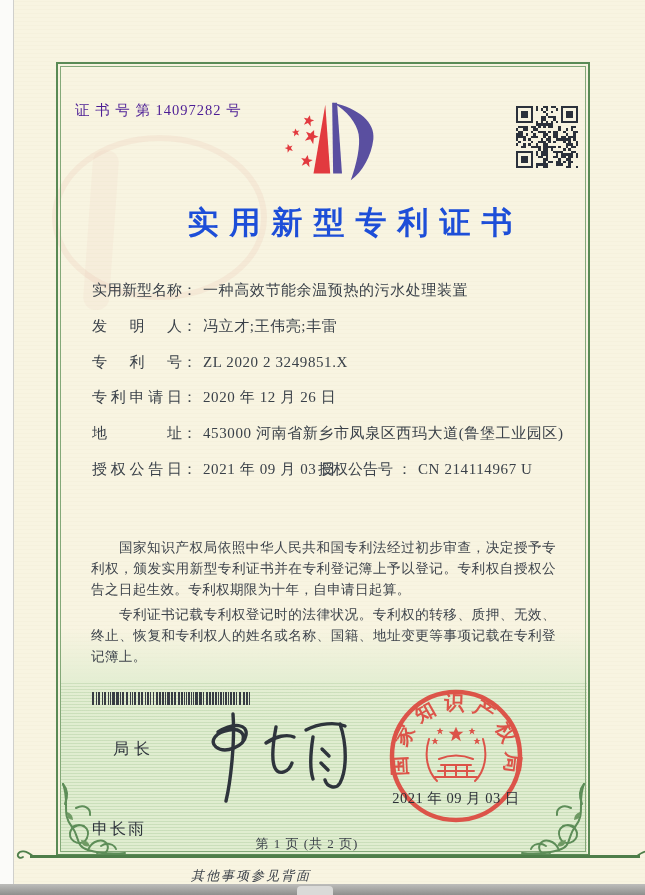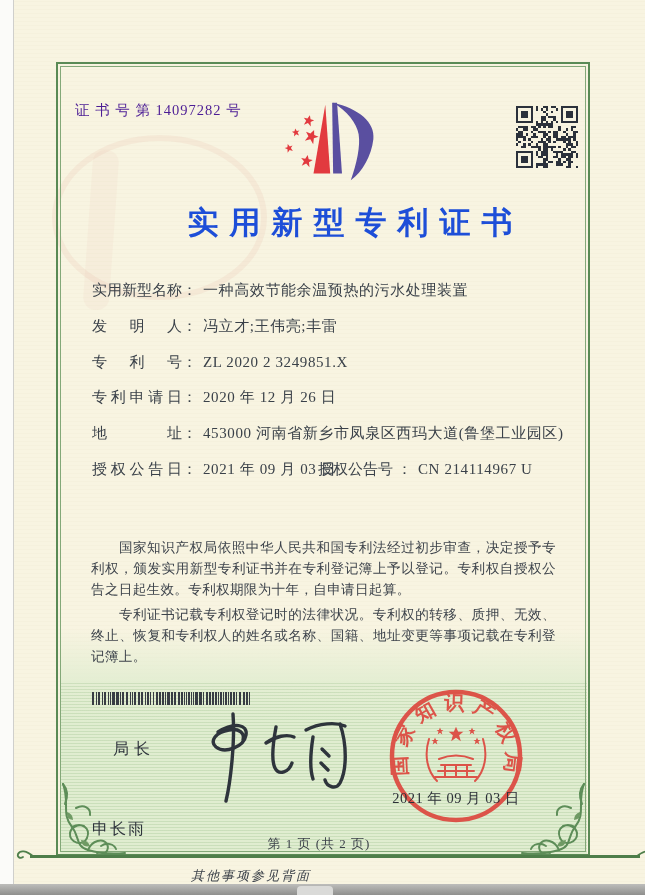--- a/index.html
+++ b/index.html
@@ -67,21 +67,21 @@
   .signer-title { position:absolute; left:92px; top:739px; font-size:16px;
     color:#2e343c; letter-spacing:5px;margin-left:21px; }
   .signer-name { position:absolute; left:92px; top:772px; font-size:16px;
     color:#2e343c; letter-spacing:2px;margin-top:47px; }
   .signature { position:absolute; left:188px; top:708px; width:170px; height:98px; }
 
   .seal { position:absolute; left:387px; top:687px; width:138px; height:138px; }
   .seal-date { position:absolute; left:387px; top:789px; width:138px; text-align:center;
     font-size:14.5px; color:#2c3138; letter-spacing:0.5px; }
 
-  .page-footer { position:absolute; left:69px; top:835px; width:500px; text-align:center;
+  .page-footer { position:absolute; left:57px; top:835px; width:500px; text-align:center;
     font-size:13px; color:#3c424a; letter-spacing:1px; }
   .back-note { position:absolute; left:0px; top:867px; width:502px; text-align:center;
     font-size:13px; color:#3c424a; letter-spacing:2px;font-style:italic; }
 
   
   .corner-left { position:absolute; left:57px; top:782px; width:72px; height:76px; }
   .corner-right { position:absolute; left:518px; top:782px; width:72px; height:76px; transform:scaleX(-1); }
   .bottom-rule { position:absolute; left:30px; top:855px; width:610px; height:3px; background:#4e7e4a; }
   .rule-curl-l { position:absolute; left:16px; top:848px; width:20px; height:12px; }
   .rule-curl-r { position:absolute; left:634px; top:848px; width:20px; height:12px; transform:scaleX(-1); }

